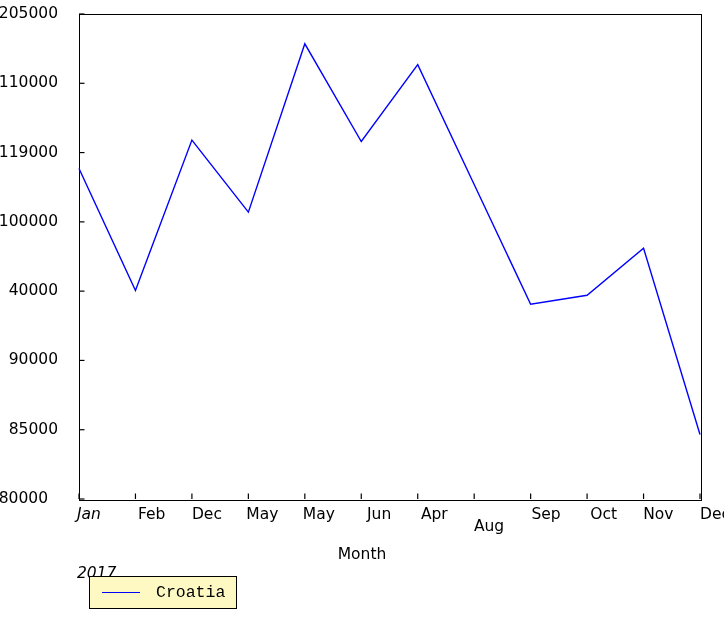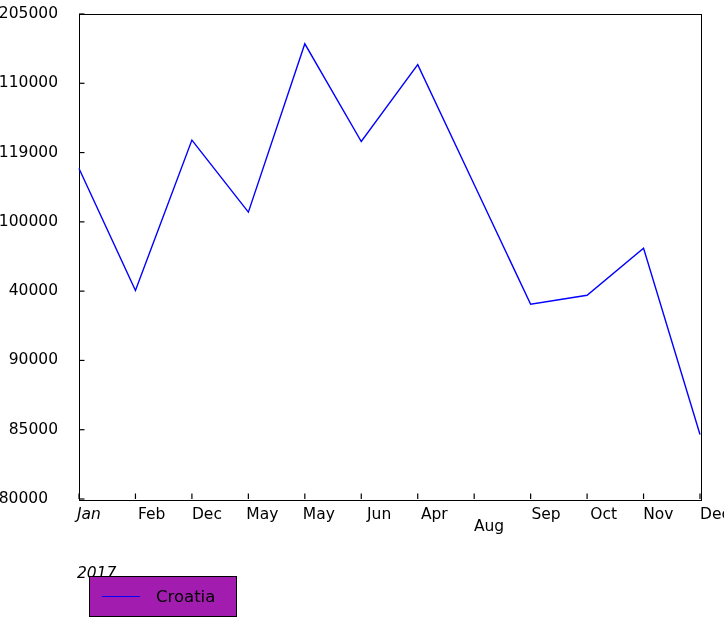--- a/index.html
+++ b/index.html
@@ -78,24 +78,25 @@
     top: 545px;
     text-align: center;
     font-size: 15.5px;
     color: #000000;
   }
   .legend-box {
     position: absolute;
     left: 89px;
     top: 576px;
     width: 148px;
-    height: 41px;
+    height: 33px;
     border: 1.3px solid #000000;
-    background: #a21caf;
+    background: #fef9c3;
     box-sizing: border-box;
+    font-family: Liberation Mono, monospace;
   }
   .legend-entry {
     position: absolute;
     left: 0; top: 0;
     width: 100%;
     height: 100%;
     display: flex;
     align-items: center;
   }
   .legend-line {
@@ -183,20 +184,21 @@
       <div class="xtick-label" style="top: 505px; left: 274.818px; width: 60px;">May</div>
       <div class="xtick-label" style="top: 505px; left: 331.273px; width: 60px;">Jun</div>
       <div class="xtick-label" style="top: 505px; left: 387.727px; width: 60px;">Apr</div>
       <div class="xtick-label" style="top: 505px; left: 444.182px; width: 60px; margin-top: 12px;">Aug</div>
       <div class="xtick-label" style="top: 505px; left: 500.636px; width: 60px;">Sep</div>
       <div class="xtick-label" style="top: 505px; left: 557.091px; width: 60px;">Oct</div>
       <div class="xtick-label" style="top: 505px; left: 613.545px; width: 60px;">Nov</div>
       <div class="xtick-label" style="top: 505px; left: 670px; width: 60px;">Dec</div>
     </div>
 
+  <div class="xlabel">Month</div>
 
   <div class="legend-box">
     <div class="legend-entry">
       <span class="legend-line"></span>
       <span class="legend-text">Croatia</span>
     </div>
   </div>
 
 </div>
 

